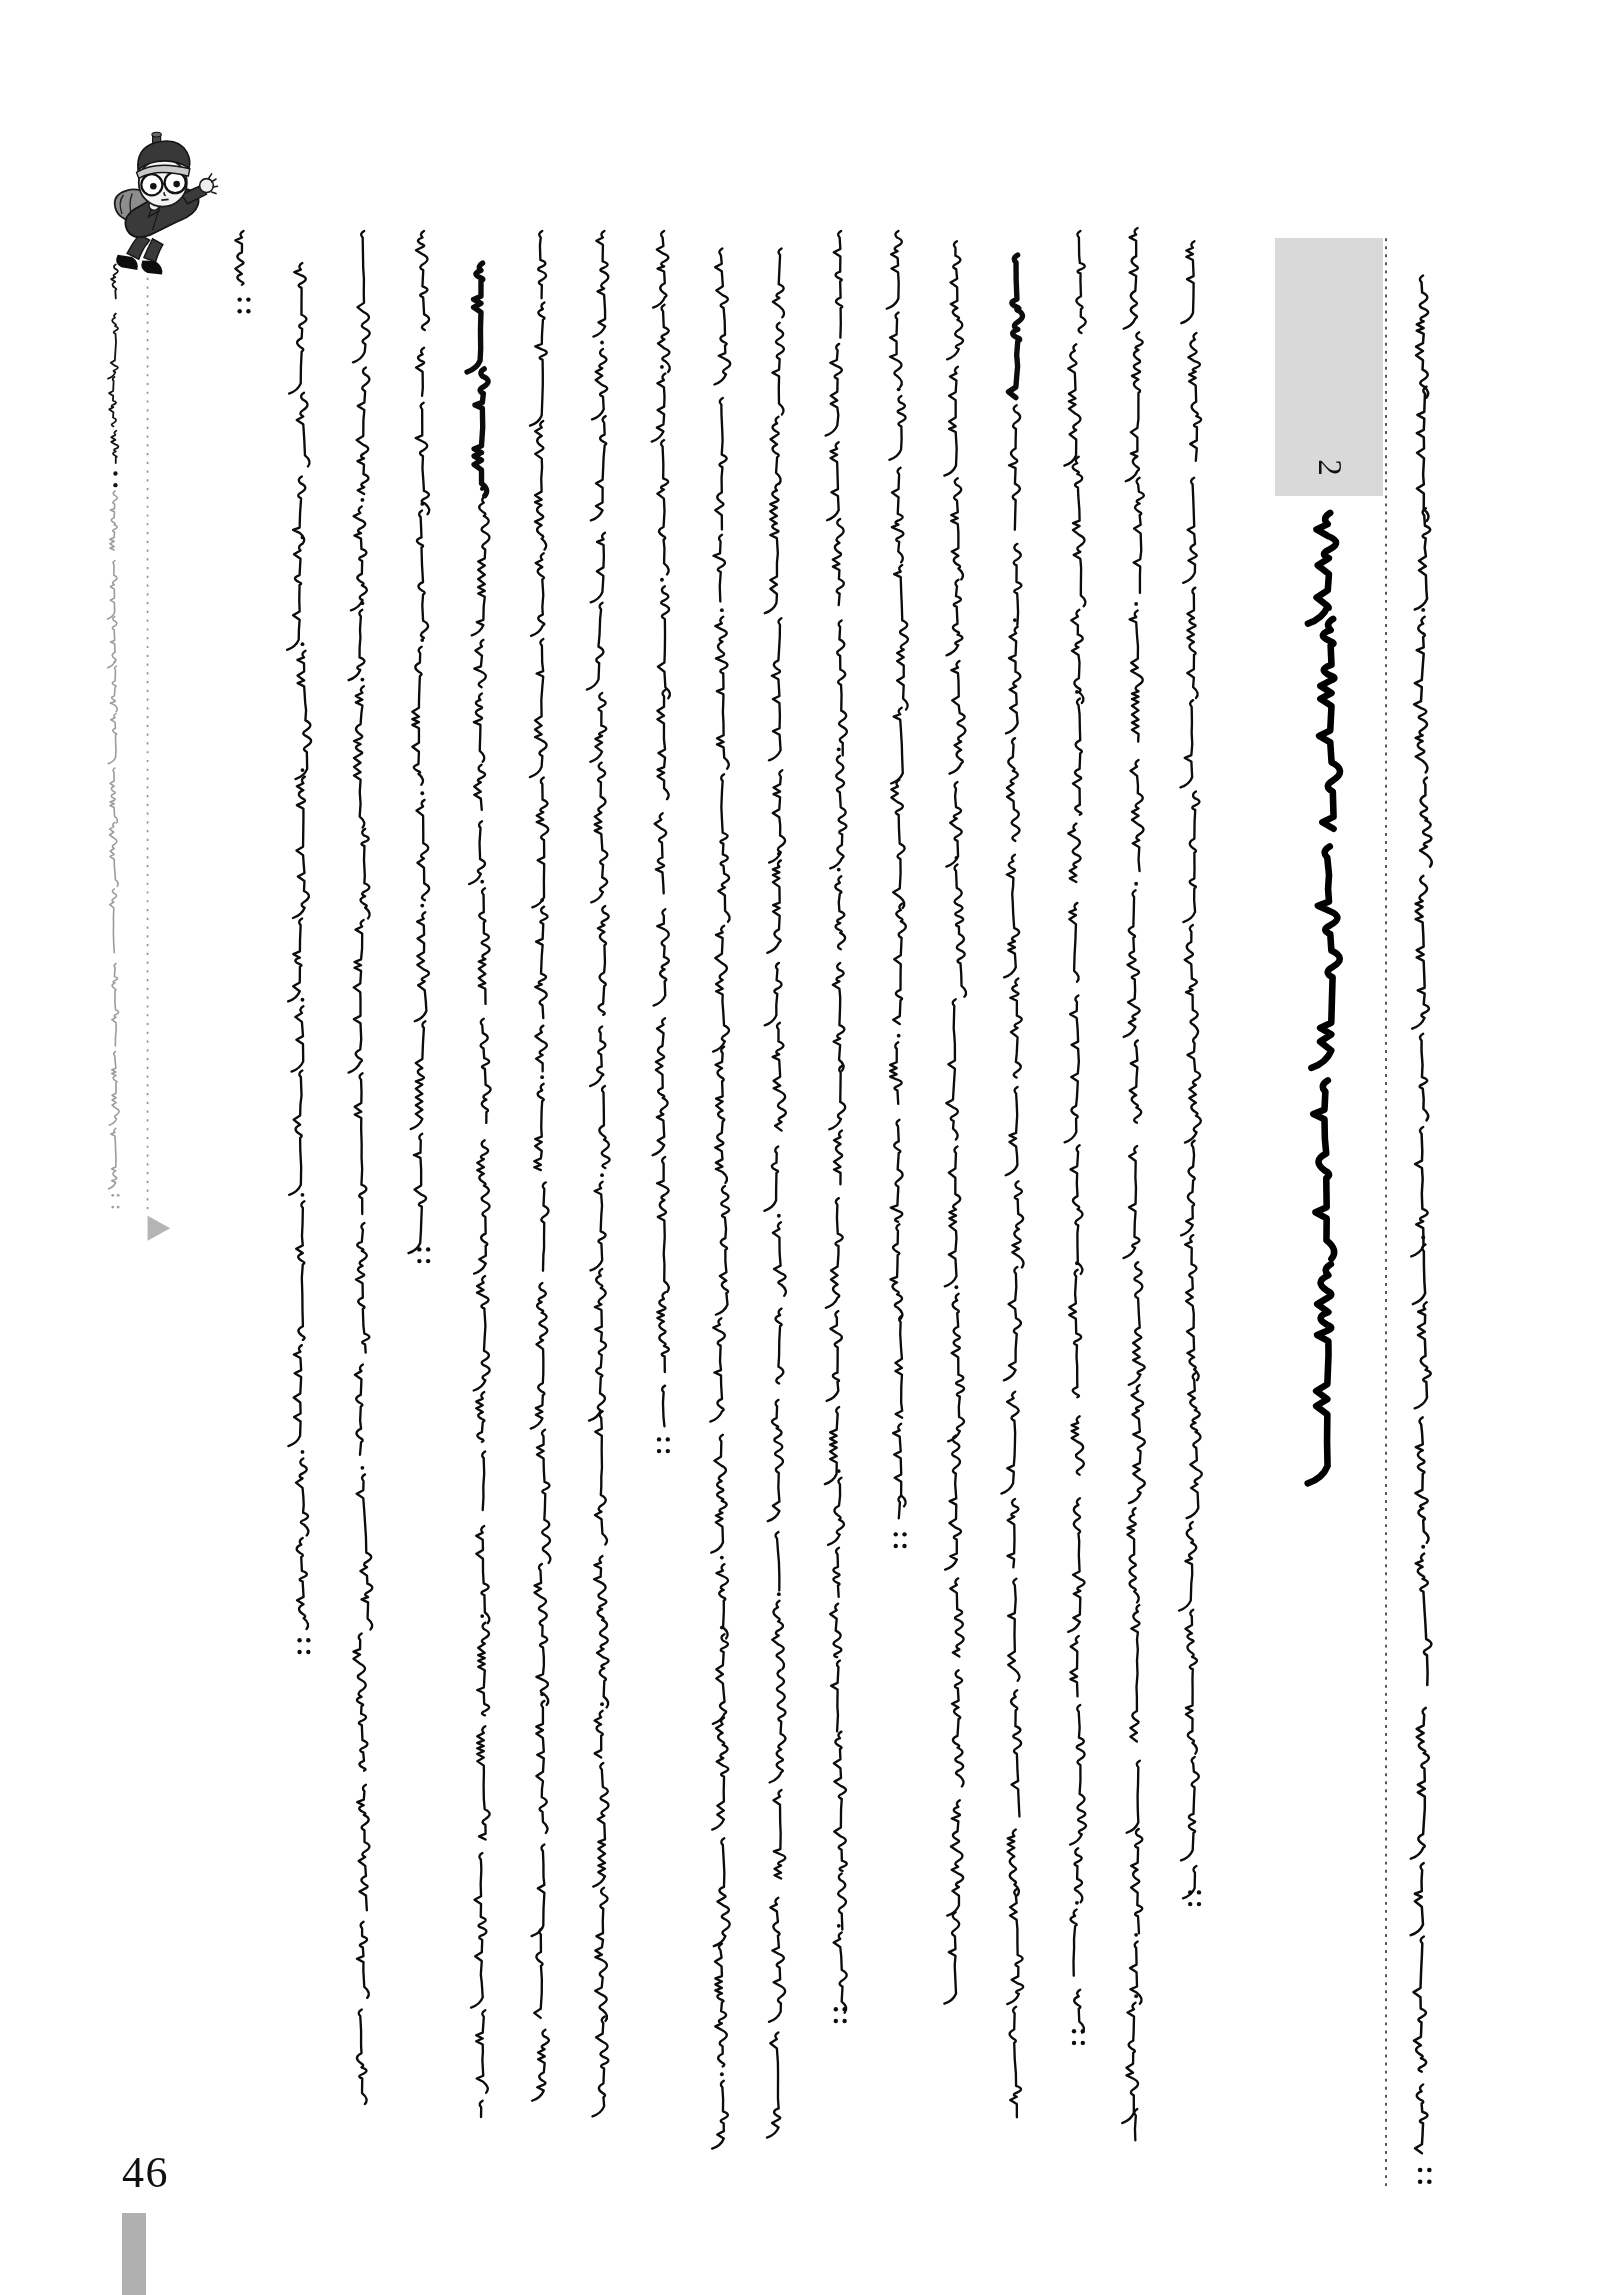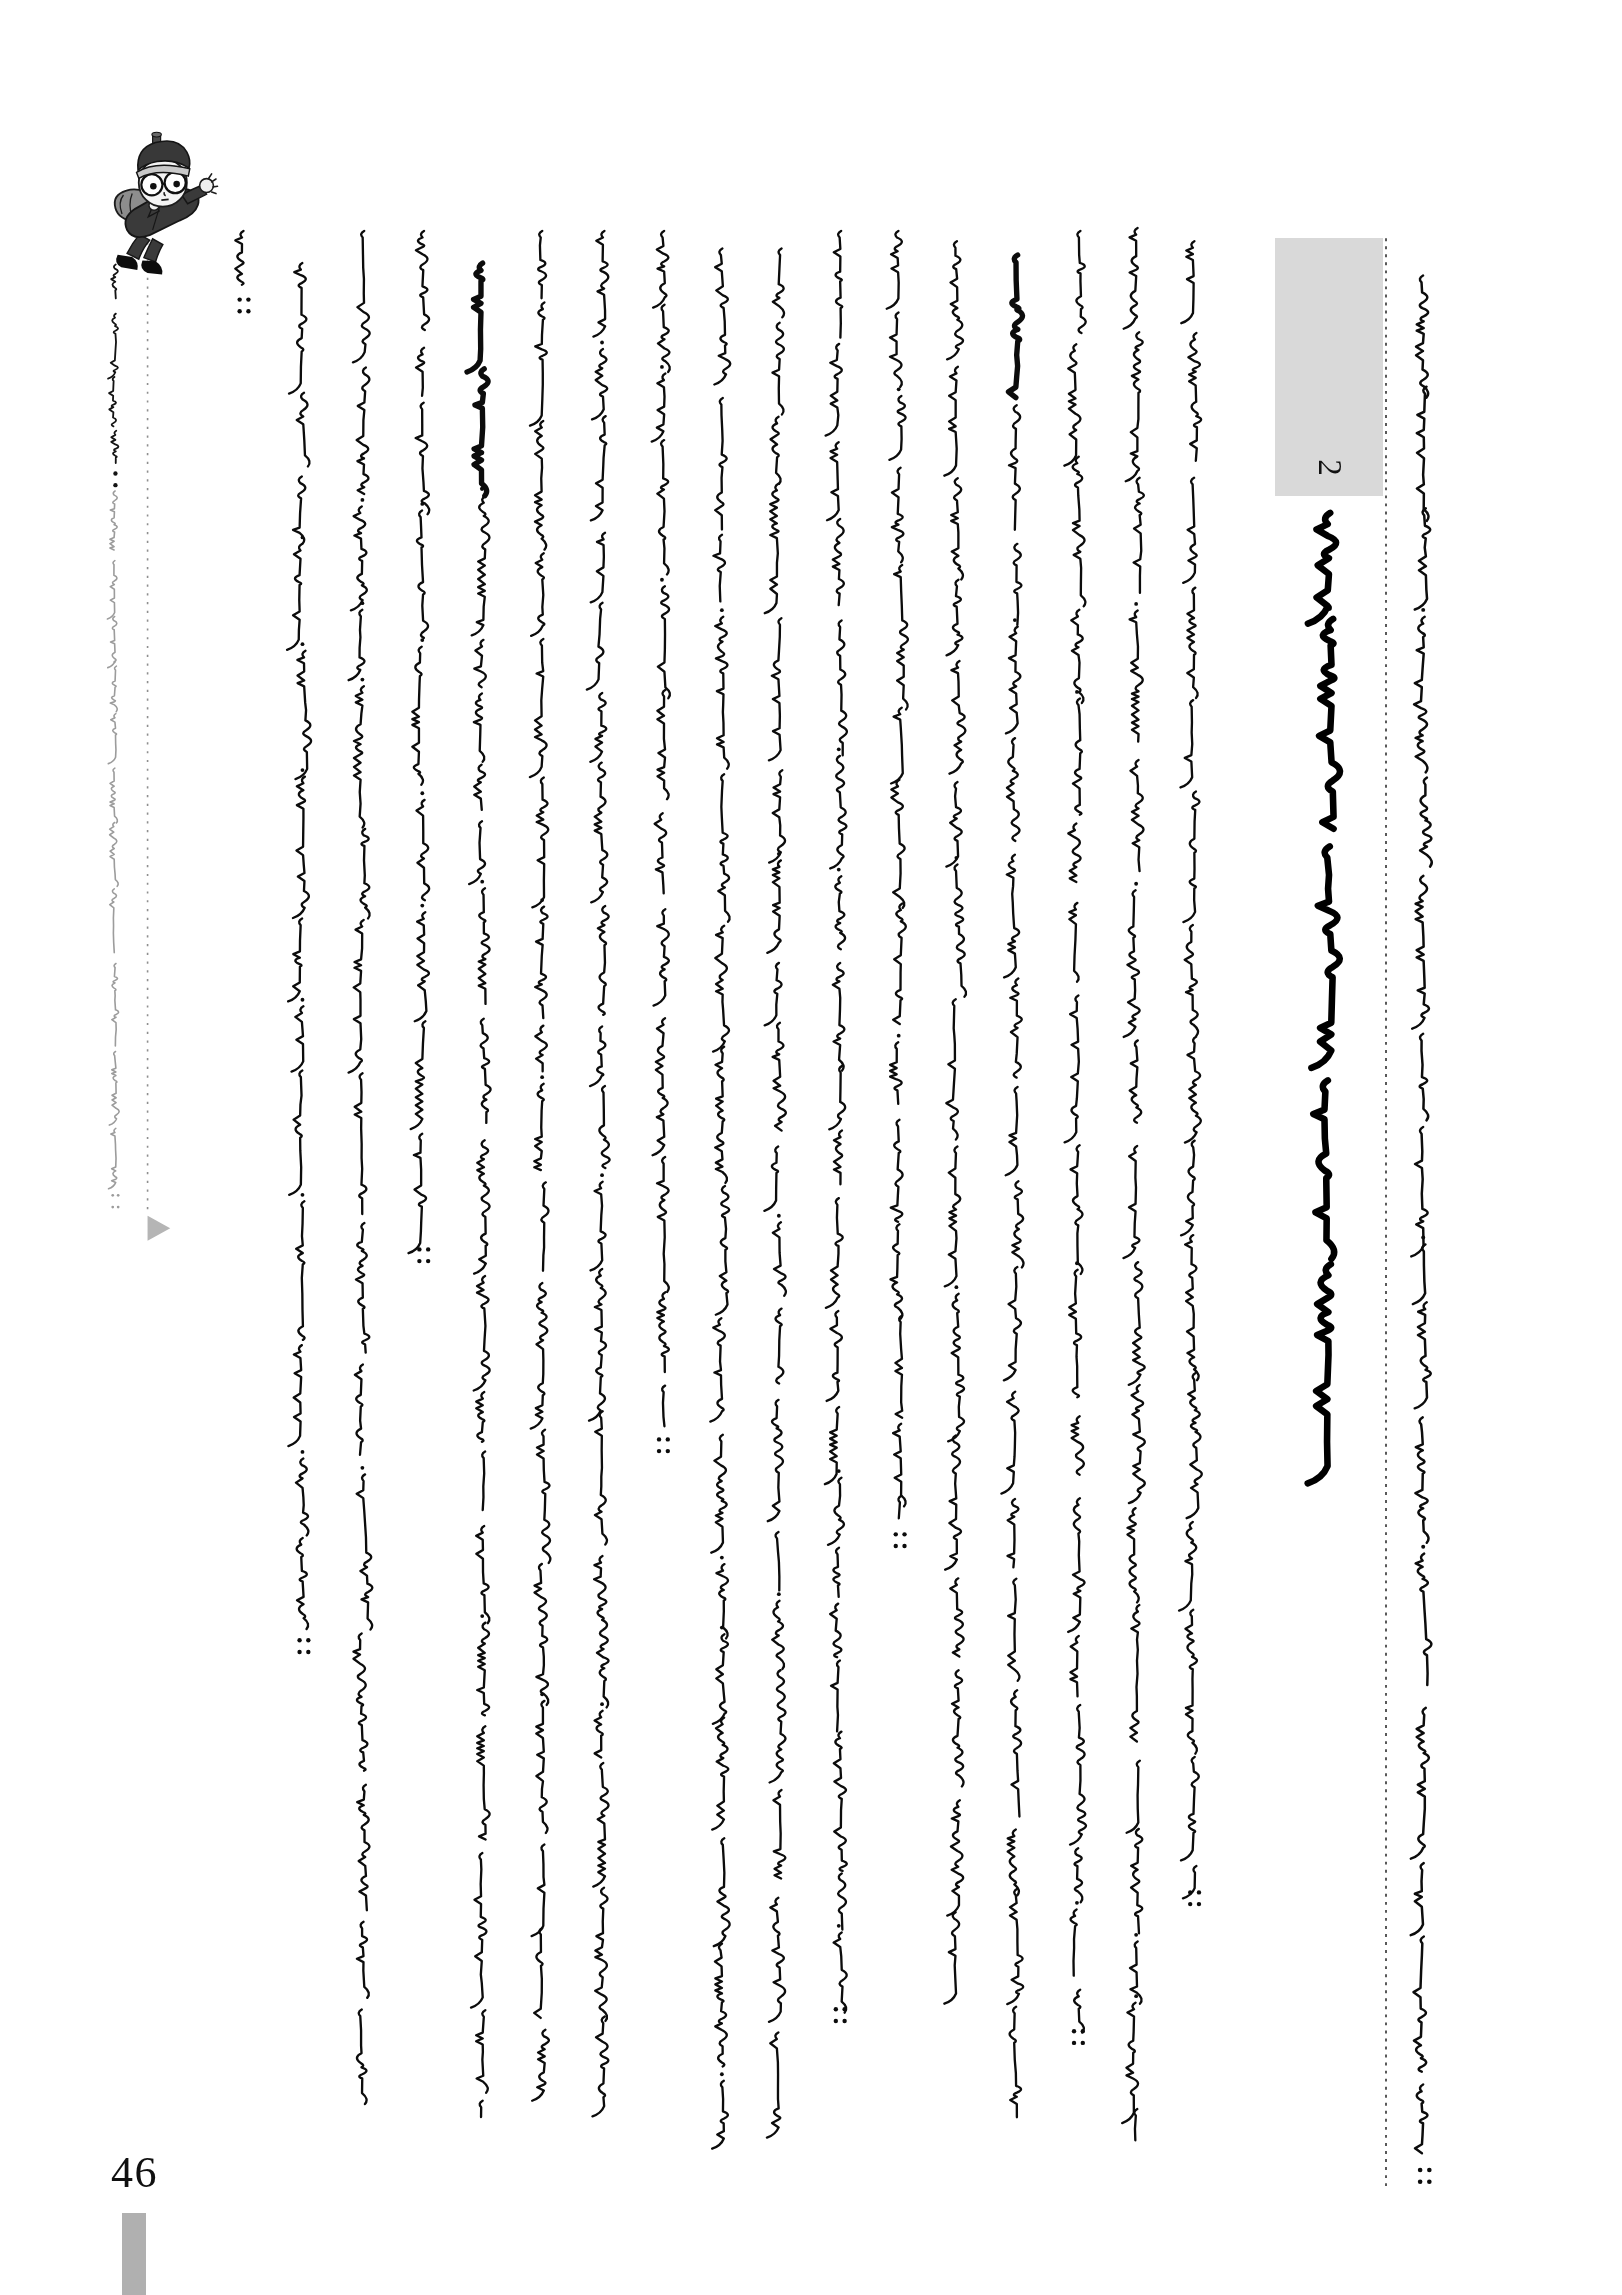--- a/index.html
+++ b/index.html
@@ -24,20 +24,21 @@
     transform:rotate(90deg);
     transform-origin:center center;
     line-height:1;
   }
   .page-number{
     position:absolute;
     font-family:"Liberation Serif", serif;
     font-size:44px;
     color:#101010;
     letter-spacing:1.5px;
+    margin-left:11px;
   }
   .footer-tab{
     position:absolute;
     background:#b0b0b0;
   }
 </style>
 </head>
 <body>
 
 <div class="page">

